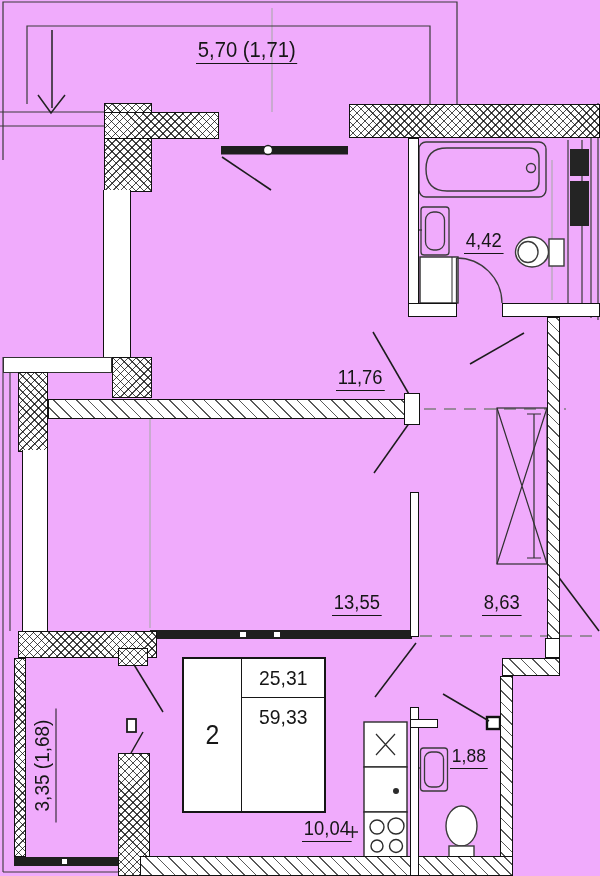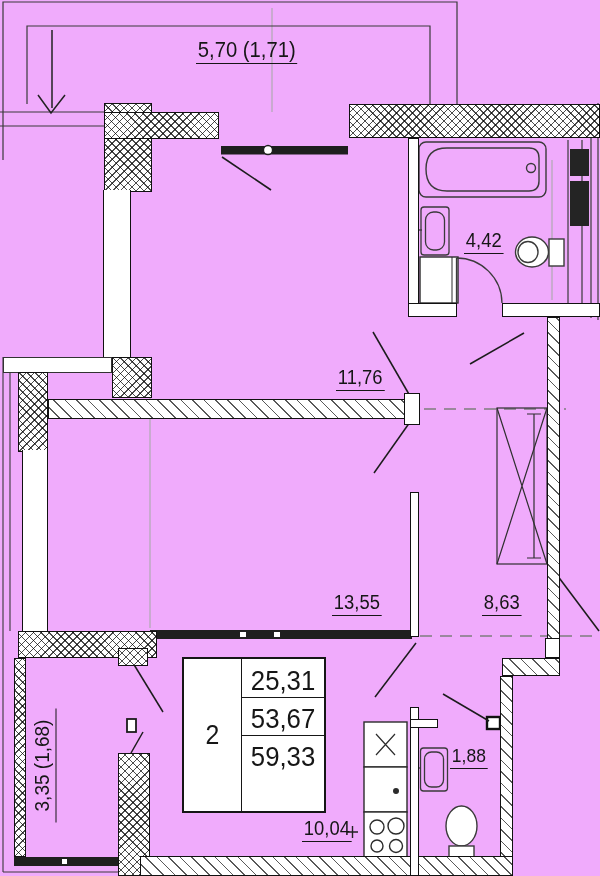--- a/index.html
+++ b/index.html
@@ -24,21 +24,21 @@
        transform:scaleX(.92);transform-origin:left center;}
   .lbl-big{font-size:22px;}
   .lbl-rot{position:absolute;font-size:20px;line-height:1.05;white-space:nowrap;color:#161616;
        width:120px;height:24px;text-align:center;border-bottom:1.9px solid #161616;
        transform:rotate(-90deg) scaleX(.95);transform-origin:center center;}
   .tbl{position:absolute;left:182px;top:657px;width:140px;height:152px;background:#fff;
        border:2px solid #161616;display:grid;grid-template-columns:58px 1fr;
        grid-template-rows:repeat(4,1fr);}
   .tbl .rc{grid-column:1;grid-row:1/5;border-right:1.8px solid #161616;
        display:flex;align-items:center;justify-content:center;font-size:27px;}
-  .tbl .tv{grid-column:2;display:flex;align-items:flex-end;justify-content:center;font-size:28px;}
+  .tbl .tv{grid-column:2;display:flex;align-items:center;justify-content:center;font-size:21px;}
   .tbl .tv + .tv{border-top:1.6px solid #161616;}
   .tbl span{transform:scaleX(.92);}
   svg{position:absolute;left:0;top:0;}
 </style>
 </head>
 <body>
 
 <div class="plan">
 
   <svg width="600" height="876" viewBox="0 0 600 876">
@@ -217,20 +217,17 @@
   <div class="lbl-rot" style="left:-16px;top:753px">3,35 (1,68)</div>
 
   <div class="tbl">
     <div class="rc">
         <span>2</span>
       </div>
     <div class="tv">
         <span>25,31</span>
       </div>
     <div class="tv">
-        <span>53,67</span>
-      </div>
-    <div class="tv">
         <span>59,33</span>
       </div>
   </div>
 
 </div>
 
 </body></html>

